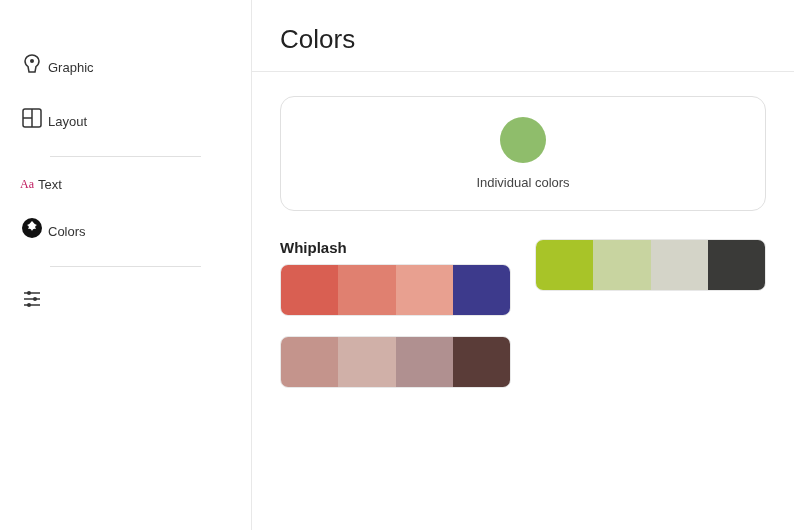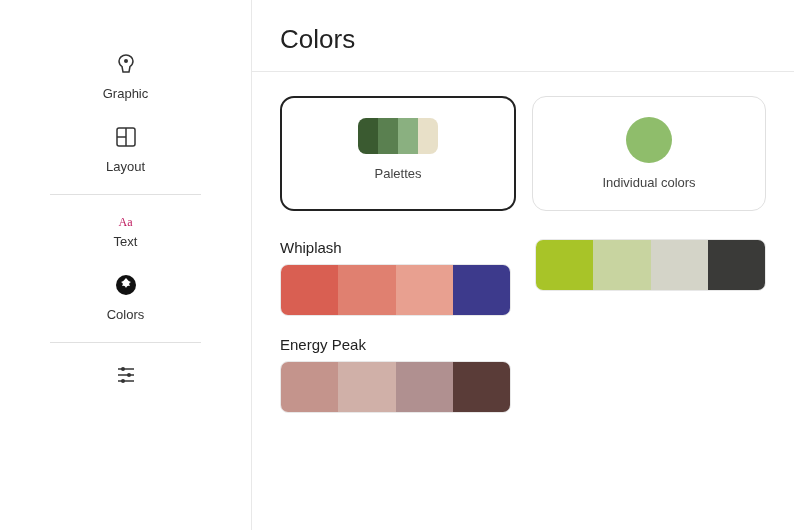--- a/index.html
+++ b/index.html
@@ -19,21 +19,21 @@
       display: flex;
       flex-direction: column;
       align-items: center;
       padding: 40px 0 20px;
       border-right: 1px solid #e8e8e8;
       flex-shrink: 0;
     }
 
     .sidebar-item {
       display: flex;
-      flex-direction: column;
+      flex-direction: row;
       align-items: center;
       gap: 4px;
       padding: 12px 20px;
       cursor: pointer;
       width: 100%;
       text-align: center;
     }
 
     .sidebar-item .icon {
       font-size: 22px;
@@ -137,21 +137,21 @@
     }
 
     .palette-item {
       display: flex;
       flex-direction: column;
       gap: 8px;
     }
 
     .palette-name {
       font-size: 15px;
-      font-weight: 400;
+      font-weight: 700;
       color: #222;
     }
 
     .palette-swatches {
       display: flex;
       border-radius: 8px;
       overflow: hidden;
       height: 52px;
       border: 1px solid #e8e8e8;
     }
@@ -252,29 +252,20 @@
 </aside>
 
 <main class="main">
   <div class="main-header">
     <h1 class="main-title">Colors</h1>
   </div>
 
   <div class="main-content">
 
     <div class="type-selector">
-      <div class="type-card selected">
-        <div class="palette-preview">
-          <div class="swatch" style="background:#3a5a30;"></div>
-          <div class="swatch" style="background:#5a8050;"></div>
-          <div class="swatch" style="background:#8ab080;"></div>
-          <div class="swatch" style="background:#e8e0c8;"></div>
-        </div>
-        <span class="card-label">Palettes</span>
-      </div>
 
       <div class="type-card">
         <div class="individual-circle"></div>
         <span class="card-label">Individual colors</span>
       </div>
     </div>
 
     <div class="palettes-grid">
 
       <div class="palette-item">
@@ -290,21 +281,20 @@
       <div class="palette-item">
         <div class="palette-swatches">
           <div class="sw hc1"></div>
           <div class="sw hc2"></div>
           <div class="sw hc3"></div>
           <div class="sw hc4"></div>
         </div>
       </div>
 
       <div class="palette-item">
-        <span class="palette-name">Energy Peak</span>
         <div class="palette-swatches">
           <div class="sw ep1"></div>
           <div class="sw ep2"></div>
           <div class="sw ep3"></div>
           <div class="sw ep4"></div>
         </div>
       </div>
 
 
     </div>

